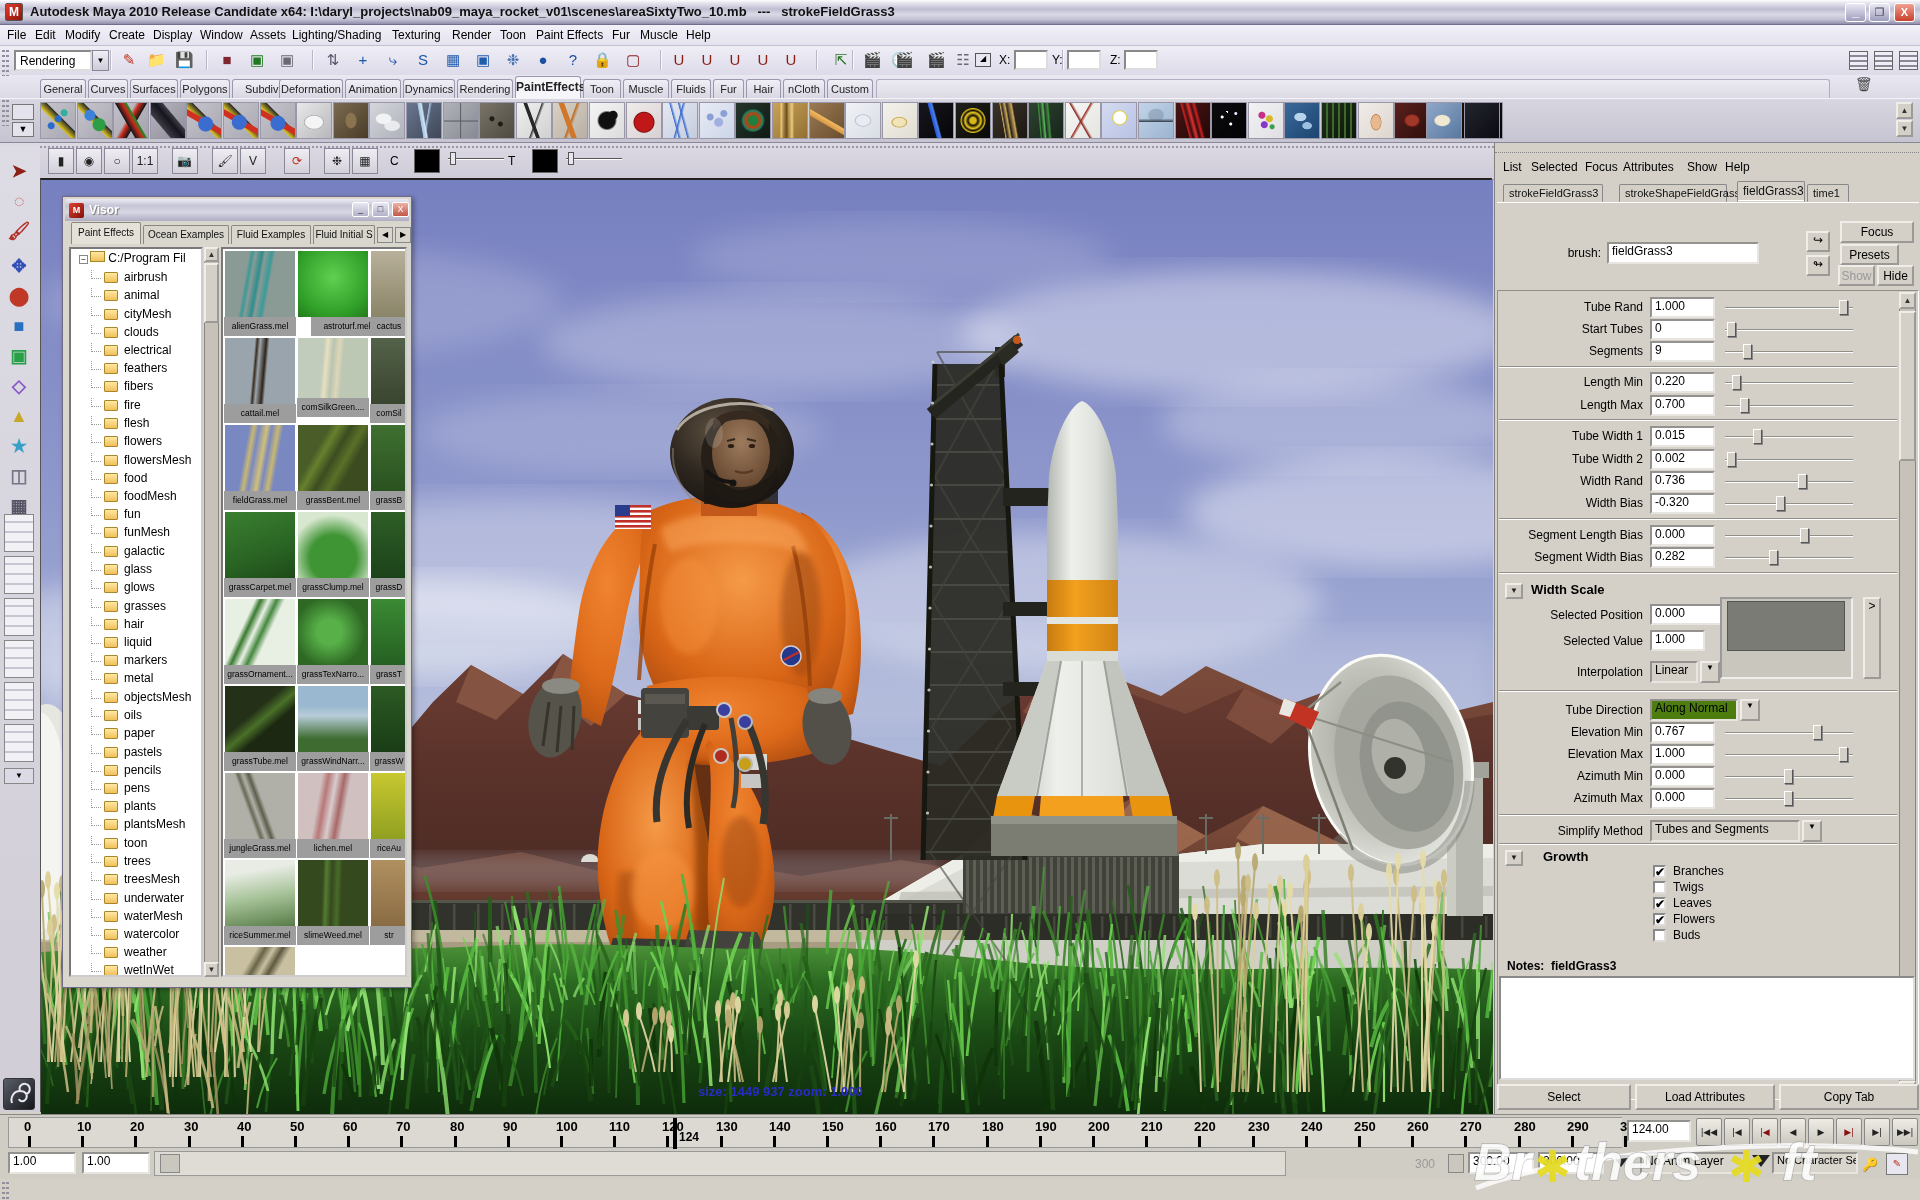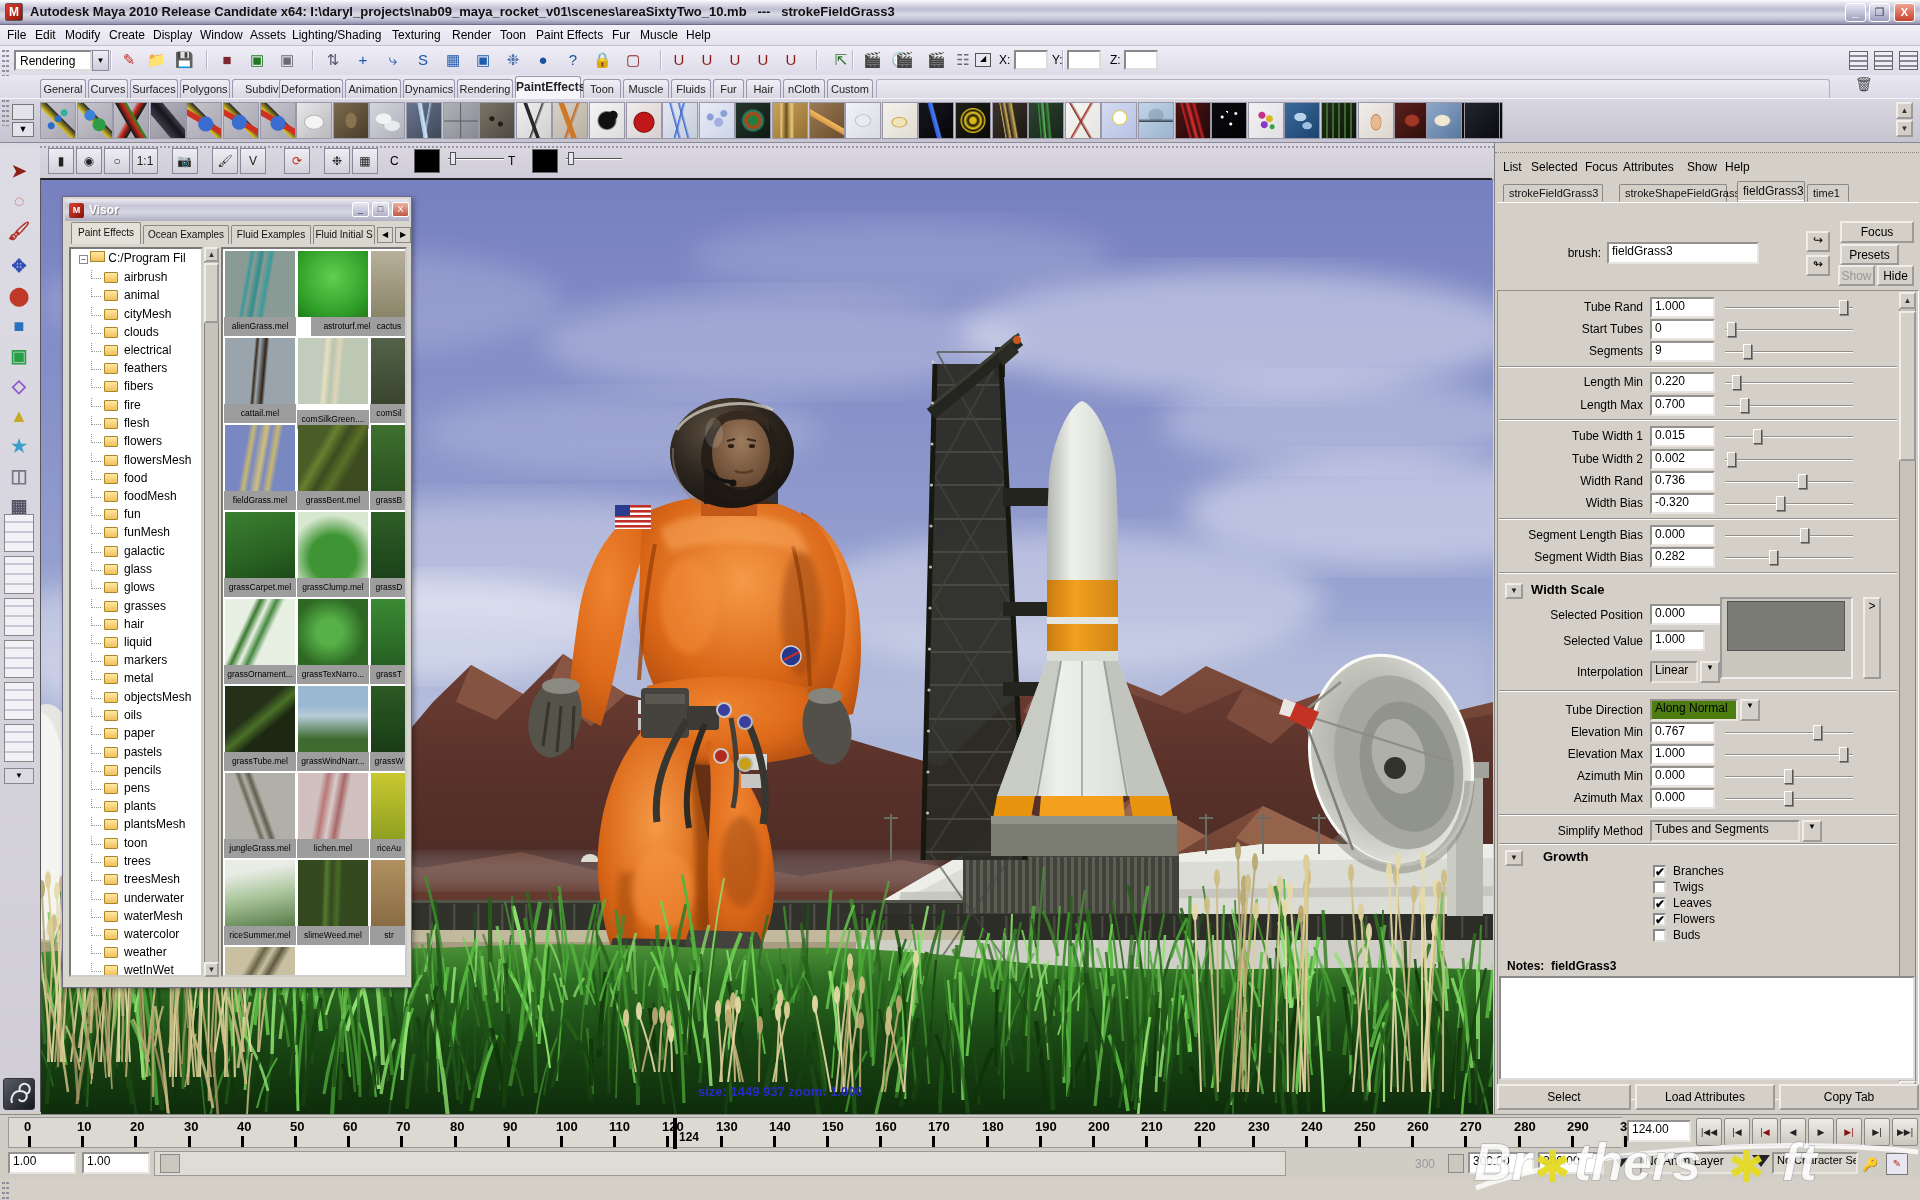--- a/index.html
+++ b/index.html
@@ -1721,21 +1721,21 @@
       <div id="vthumbs">
         <div class="th" style="left:2px;top:2px;width:70px;background:linear-gradient(100deg,#8a9a94 30%,#3a9a9a 34%,#8a9a94 38%,#2e8e8e 46%,#8a9a94 50%,#3a9a9a 58%,#8a9a94 62%)"></div>
         <div class="thl" style="left:1px;top:68px;width:72px">alienGrass.mel</div>
         <div class="th" style="left:75px;top:2px;width:70px;background:radial-gradient(circle at 50% 40%,#5fd050,#2f9e28 70%,#237a1c)"></div>
         <div class="thl" style="left:88px;top:68px;width:72px">astroturf.mel</div>
         <div class="th" style="left:148px;top:2px;width:36px;background:linear-gradient(180deg,#b8b09a,#8a8468)"></div>
         <div class="thl" style="left:147px;top:68px;width:38px">cactus</div>
         <div class="th" style="left:2px;top:89px;width:70px;background:linear-gradient(95deg,#9aa4ac 40%,#3a2e20 43%,#9aa4ac 47%,#302418 55%,#9aa4ac 59%)"></div>
         <div class="thl" style="left:1px;top:155px;width:72px">cattail.mel</div>
         <div class="th" style="left:75px;top:89px;width:70px;background:linear-gradient(95deg,#c2ccbc 35%,#e8e0c0 40%,#b8c4b0 48%,#ded6b8 56%,#bcc8b4 62%)"></div>
-        <div class="thl" style="left:74px;top:161px;width:72px">comSilkGreen....</div>
+        <div class="thl" style="left:74px;top:149px;width:72px">comSilkGreen....</div>
         <div class="th" style="left:148px;top:89px;width:36px;background:linear-gradient(180deg,#55624a,#39452e)"></div>
         <div class="thl" style="left:147px;top:155px;width:38px">comSil</div>
         <div class="th" style="left:2px;top:176px;width:70px;background:linear-gradient(100deg,#7a88c2 30%,#c8b870 36%,#7a88c2 42%,#d0c078 52%,#7a88c2 58%,#c8b870 66%,#7a88c2 72%)"></div>
         <div class="thl" style="left:1px;top:242px;width:72px">fieldGrass.mel</div>
         <div class="th" style="left:75px;top:176px;width:70px;background:linear-gradient(120deg,#4a5c28 30%,#66802e 38%,#3c4c20 50%,#5a7028 62%,#3c4c20 72%)"></div>
         <div class="thl" style="left:74px;top:242px;width:72px">grassBent.mel</div>
         <div class="th" style="left:148px;top:176px;width:36px;background:linear-gradient(180deg,#3f7030,#2a5220)"></div>
         <div class="thl" style="left:147px;top:242px;width:38px">grassB</div>
         <div class="th" style="left:2px;top:263px;width:70px;background:linear-gradient(160deg,#3a8030,#2a6424 60%,#1d4a18)"></div>
         <div class="thl" style="left:1px;top:329px;width:72px">grassCarpet.mel</div>

